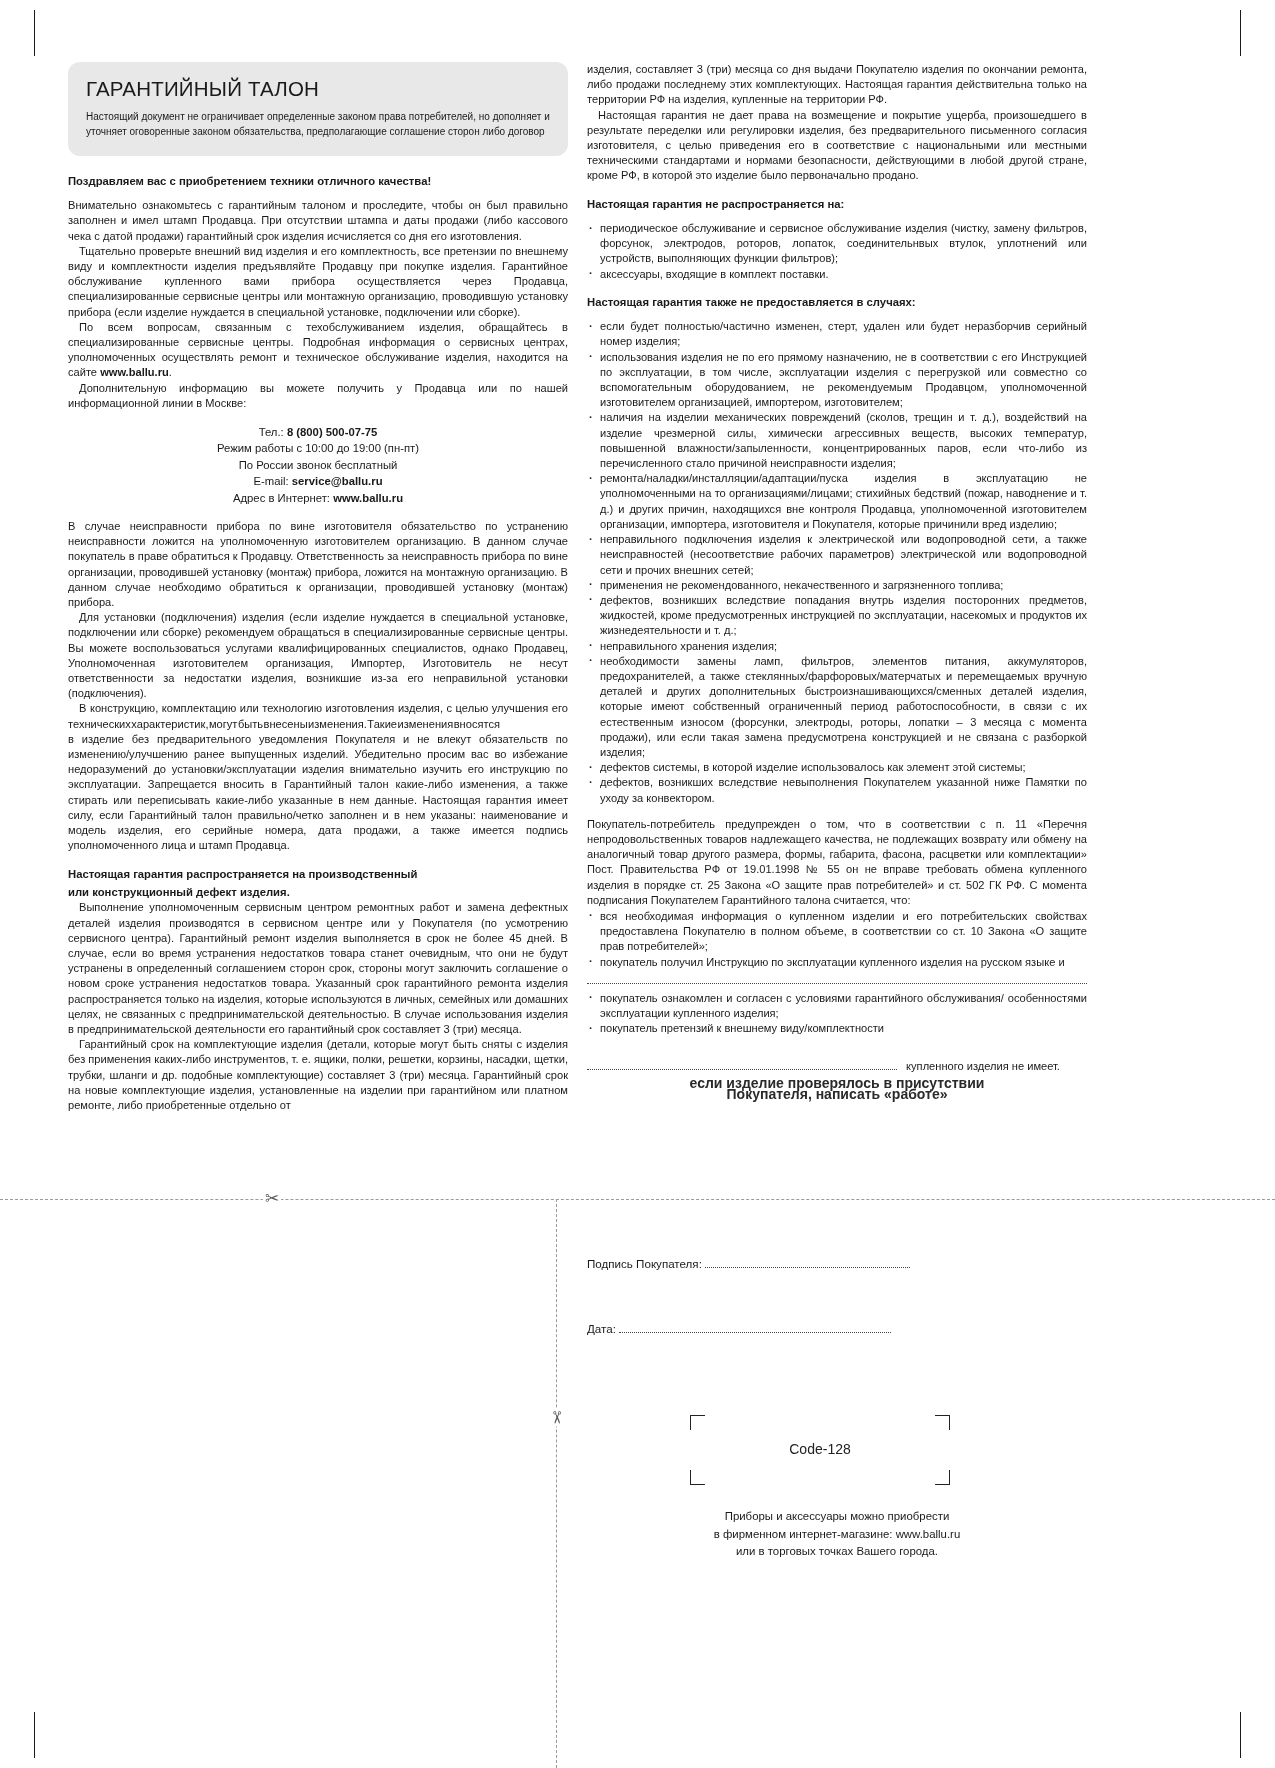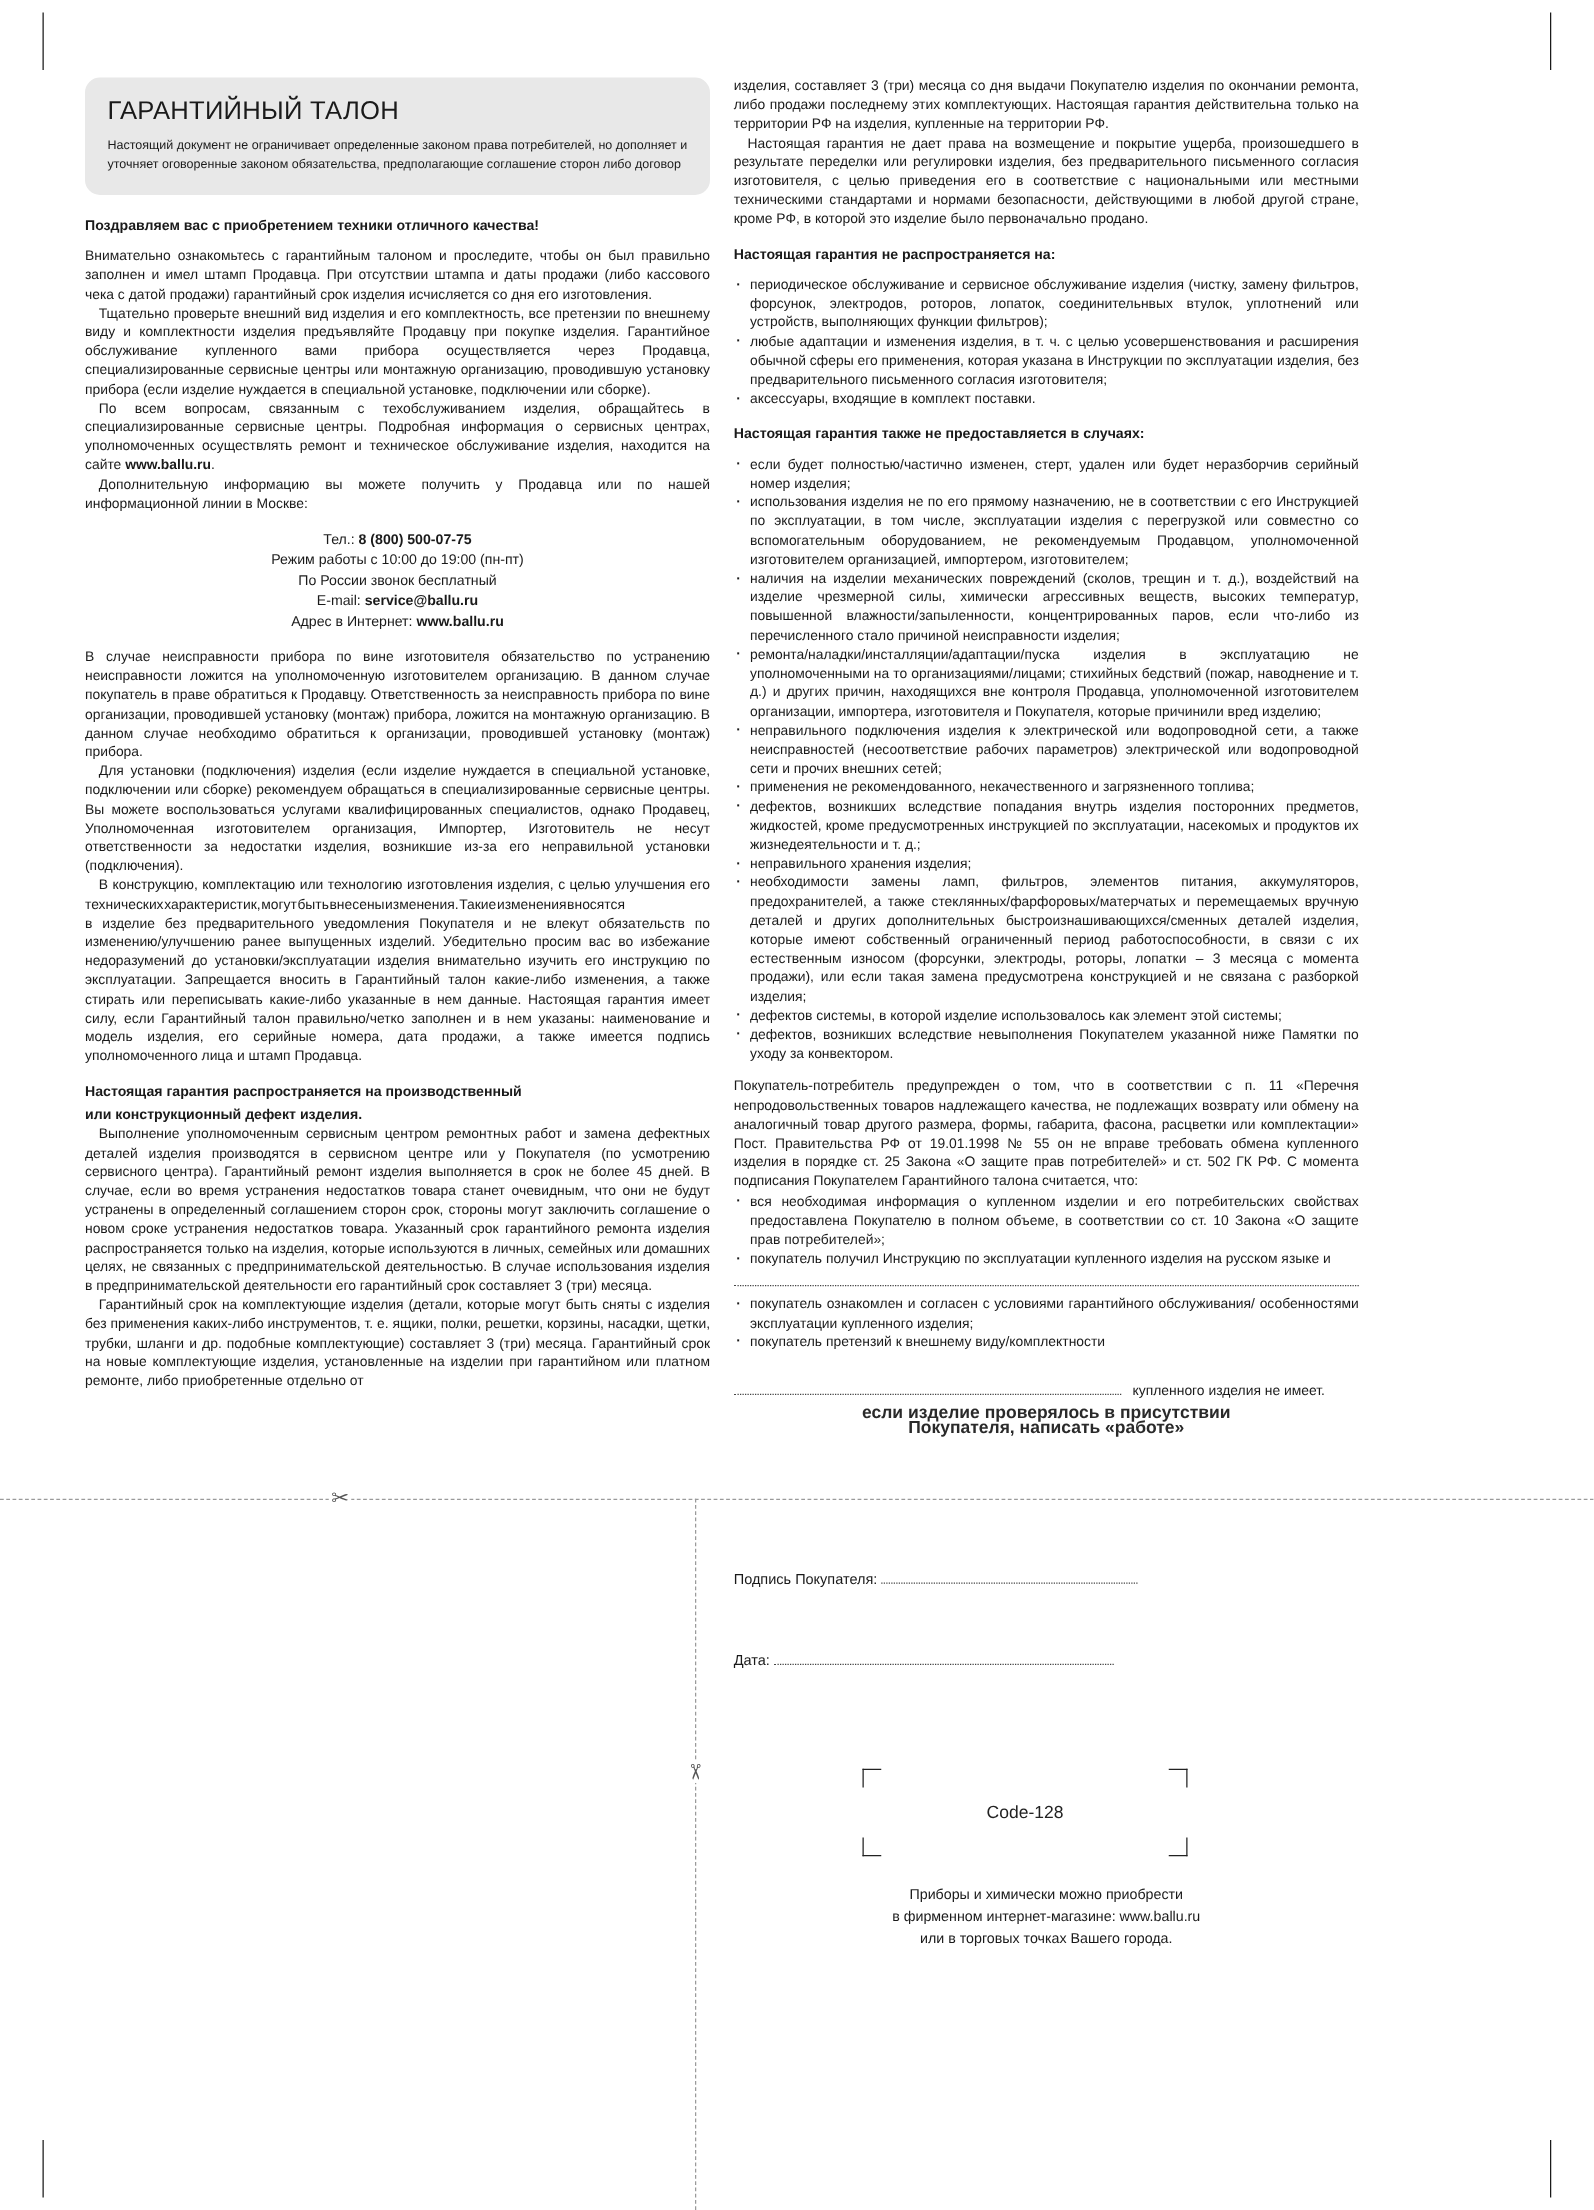--- a/index.html
+++ b/index.html
@@ -252,21 +252,20 @@
   </div>
 
   <div class="col col-right">
 
     <p>изделия, составляет 3 (три) месяца со дня выдачи Покупателю изделия по окончании ремонта, либо продажи последнему этих комплектующих. Настоящая гарантия действительна только на территории РФ на изделия, купленные на территории РФ.</p>
     <p class="ind">Настоящая гарантия не дает права на возмещение и покрытие ущерба, произошедшего в результате переделки или регулировки изделия, без предварительного письменного согласия изготовителя, с целью приведения его в соответствие с национальными или местными техническими стандартами и нормами безопасности, действующими в любой другой стране, кроме РФ, в которой это изделие было первоначально продано.</p>
 
     <h2 class="sec">Настоящая гарантия не распространяется на:</h2>
     <ul class="bul">
       <li>периодическое обслуживание и сервисное обслуживание изделия (чистку, замену фильтров, форсунок, электродов, роторов, лопаток, соединительнвых втулок, уплотнений или устройств, выполняющих функции фильтров);</li>
-      <li>любые адаптации и изменения изделия, в т. ч. с целью усовершенствования и расширения обычной сферы его применения, которая указана в Инструкции по эксплуатации изделия, без предварительного письменного согласия изготовителя;</li>
       <li>аксессуары, входящие в комплект поставки.</li>
     </ul>
 
     <h2 class="sec">Настоящая гарантия также не предоставляется в случаях:</h2>
     <ul class="bul">
       <li>если будет полностью/частично изменен, стерт, удален или будет неразборчив серийный номер изделия;</li>
       <li>использования изделия не по его прямому назначению, не в соответствии с его Инструкцией по эксплуатации, в том числе, эксплуатации изделия с перегрузкой или совместно со вспомогательным оборудованием, не рекомендуемым Продавцом, уполномоченной изготовителем организацией, импортером, изготовителем;</li>
       <li>наличия на изделии механических повреждений (сколов, трещин и т. д.), воздействий на изделие чрезмерной силы, химически агрессивных веществ, высоких температур, повышенной влажности/запыленности, концентрированных паров, если что-либо из перечисленного стало причиной неисправности изделия;</li>
       <li>ремонта/наладки/инсталляции/адаптации/пуска изделия в эксплуатацию не уполномоченными на то организациями/лицами; стихийных бедствий (пожар, наводнение и т. д.) и других причин, находящихся вне контроля Продавца, уполномоченной изготовителем организации, импортера, изготовителя и Покупателя, которые причинили вред изделию;</li>
       <li>неправильного подключения изделия к электрической или водопроводной сети, а также неисправностей (несоответствие рабочих параметров) электрической или водопроводной сети и прочих внешних сетей;</li>
@@ -314,18 +313,18 @@
 
   <div class="barcode-area">
     <div class="brk tl"></div>
     <div class="brk tr"></div>
     <div class="brk bl"></div>
     <div class="brk br"></div>
     <div class="barcode-label">Code-128</div>
   </div>
 
   <div class="footer-promo">
-    <div>Приборы и химически можно приобрести</div>
+    <div>Приборы и аксессуары можно приобрести</div>
     <div><span>в фирменном интернет-магазине: </span><span>www.ballu.ru</span></div>
     <div>или в торговых точках Вашего города.</div>
   </div>
 
 </div>
 
 </body></html>

